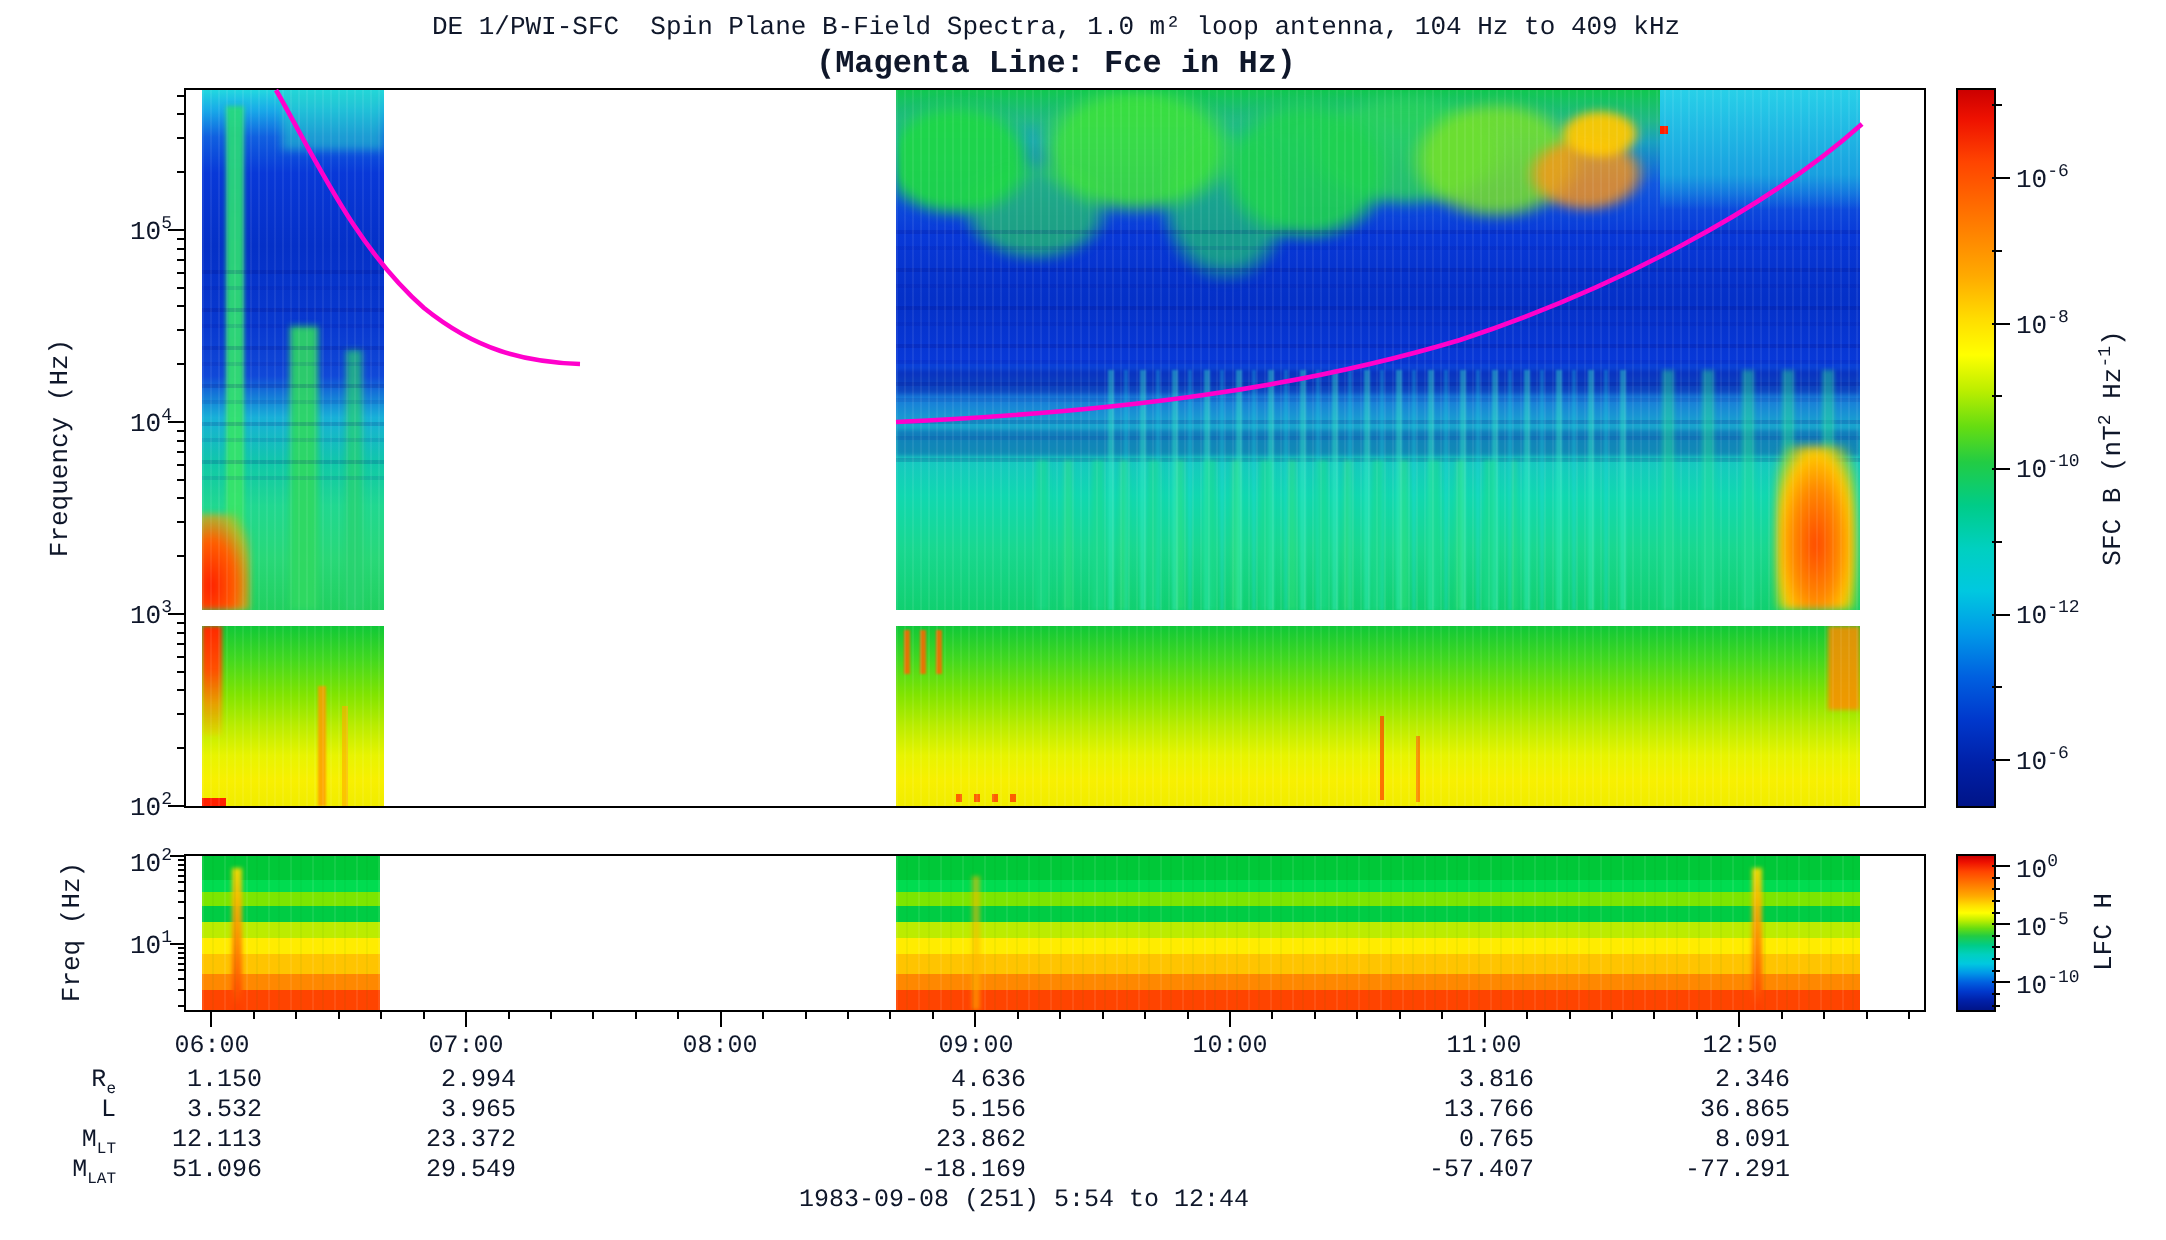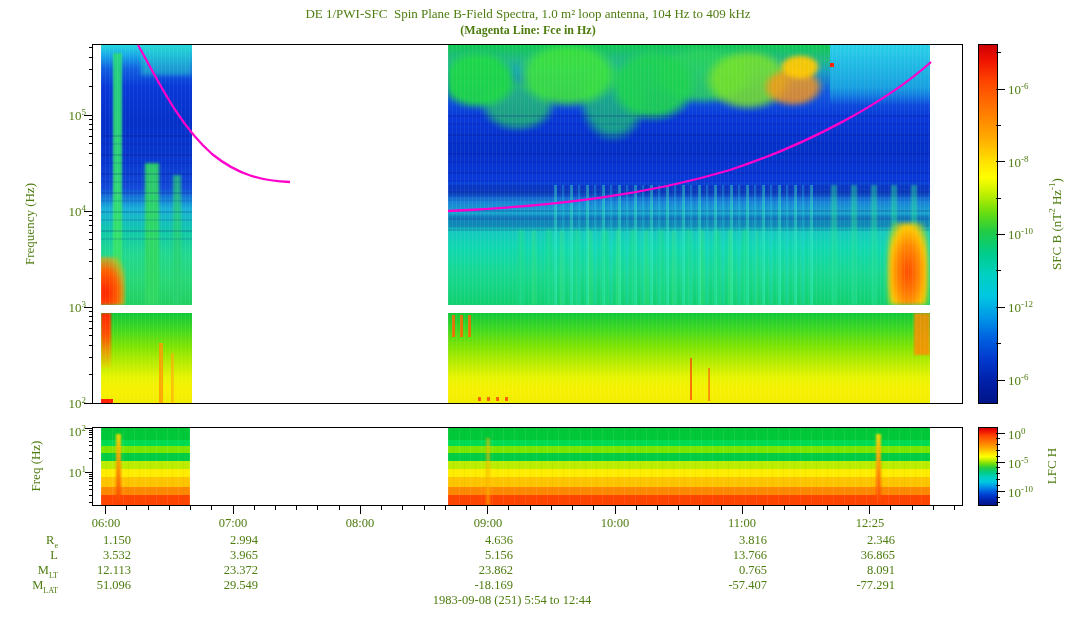--- a/index.html
+++ b/index.html
@@ -1,17 +1,17 @@
 <!DOCTYPE html>
 <html><head>
 <meta charset="utf-8">
 <style>
   html,body{margin:0;padding:0;background:#fff}
   #page{position:relative;width:1083px;height:620px;background:#fff;
-        font-family:Liberation Serif, serif;color:#4d7c0f;overflow:hidden}
+        font-family:Liberation Mono, monospace;color:#0f172a;overflow:hidden}
   .abs{position:absolute}
   .t{white-space:pre}
   .ctr{transform:translateX(-50%)}
   .panel{position:absolute;border:1px solid #000;background:#fff;box-sizing:content-box}
   .seg{position:absolute;overflow:hidden}
   .ov{position:absolute;pointer-events:none}
   .ytick{position:absolute;left:38px;width:48px;text-align:right;font-size:13px;line-height:14px}
   .cbtick{position:absolute;left:1008px;font-size:13px;line-height:14px}
   sup{font-size:9px}
   sub{font-size:8px}
@@ -28,21 +28,21 @@
   .fce{stroke:#ff00cc;stroke-width:2.3;fill:none}
   .vtex{position:absolute;inset:0;background:repeating-linear-gradient(90deg,rgba(255,255,255,.07) 0 1px,transparent 1px 4px)}
   .htex{position:absolute;background:repeating-linear-gradient(180deg,rgba(0,0,110,.16) 0 2px,transparent 2px 8px,rgba(0,0,130,.10) 8px 10px,transparent 10px 19px)}
 </style>
 </head>
 <body>
 
 <div id="page">
 
   <div class="abs ctr t" style="left:528px;top:6px;font-size:13px">DE 1/PWI-SFC  Spin Plane B-Field Spectra, 1.0 m² loop antenna, 104 Hz to 409 kHz</div>
-  <div class="abs ctr t" style="left:528px;top:23px;font-size:12px;font-weight:bold">(Magenta Line: Fce in Hz)</div>
+  <div class="abs ctr t" style="left:528px;top:23px;font-size:16px;font-weight:bold">(Magenta Line: Fce in Hz)</div>
 
   <div class="panel" style="left:92px;top:44px;width:869px;height:358px">
 
     <div class="seg" style="left:8px;top:0;width:91px;height:260px;
          background:linear-gradient(180deg,#22d8e0 0%,#18a8e8 4%,#1060e0 9%,#0838d8 16%,#0430c8 30%,#0838d0 45%,#1048d8 55%,#18b0d8 63%,#10c8a8 72%,#20d890 80%,#28d878 90%,#20d060 100%)">
       <div class="ov" style="left:40px;top:0;width:51px;height:30px;background:rgba(40,216,200,.5);filter:blur(2px)"></div>
       <div class="ov" style="left:12px;top:8px;width:9px;height:252px;background:linear-gradient(180deg,rgba(40,220,120,.9),rgba(60,230,100,.95));filter:blur(1px)"></div>
       <div class="ov" style="left:44px;top:118px;width:14px;height:142px;background:rgba(48,216,96,.9);filter:blur(1.5px)"></div>
       <div class="ov" style="left:72px;top:130px;width:8px;height:130px;background:rgba(40,210,110,.7);filter:blur(1.5px)"></div>
       <div class="htex" style="left:0;top:90px;width:91px;height:110px"></div>
@@ -132,21 +132,21 @@
   <div class="cbtick" style="top:453px"><span>10</span><sup>-5</sup></div>
   <div class="cbtick" style="top:482px"><span>10</span><sup>-10</sup></div>
   <div class="rot" style="left:1052px;top:466px">LFC H</div>
 
   <div class="tlab" style="left:106px">06:00</div>
   <div class="tlab" style="left:233px">07:00</div>
   <div class="tlab" style="left:360px">08:00</div>
   <div class="tlab" style="left:488px">09:00</div>
   <div class="tlab" style="left:615px">10:00</div>
   <div class="tlab" style="left:742px">11:00</div>
-  <div class="tlab" style="left:870px">12:25</div>
+  <div class="tlab" style="left:870px">12:50</div>
 
   <div class="rowlab" style="top:533px"><span>R</span><sub>e</sub></div>
   <div class="rowlab" style="top:548px"><span>L</span><sub></sub></div>
   <div class="rowlab" style="top:563px"><span>M</span><sub>LT</sub></div>
   <div class="rowlab" style="top:578px"><span>M</span><sub>LAT</sub></div>
 
   <div class="ecol" style="left:39px">
     <div class="eval">1.150</div>
     <div class="eval">3.532</div>
     <div class="eval">12.113</div>

